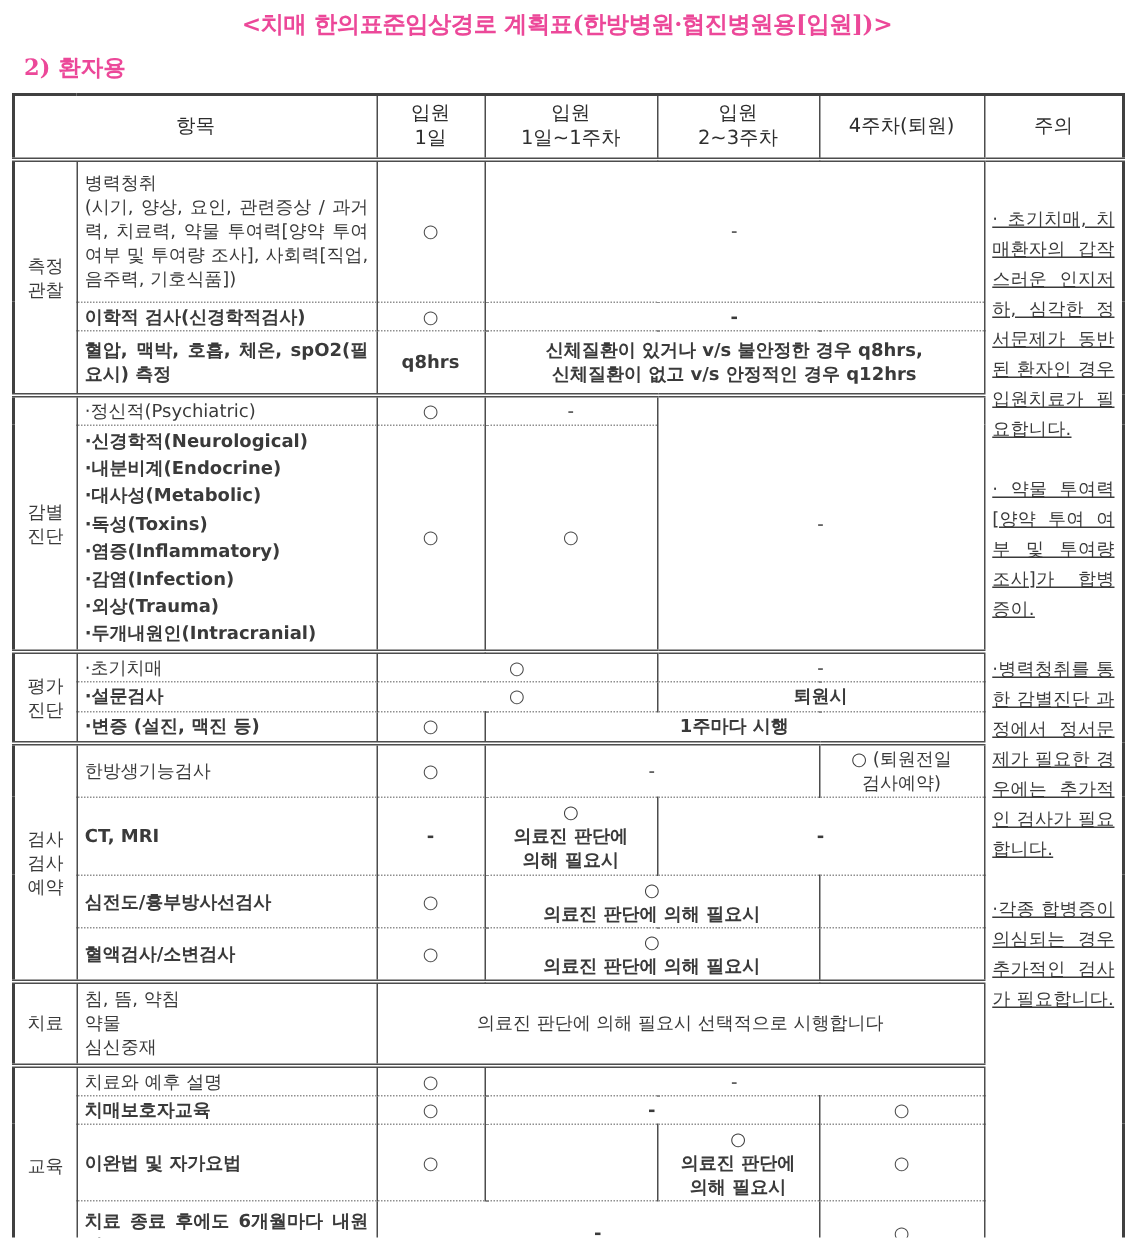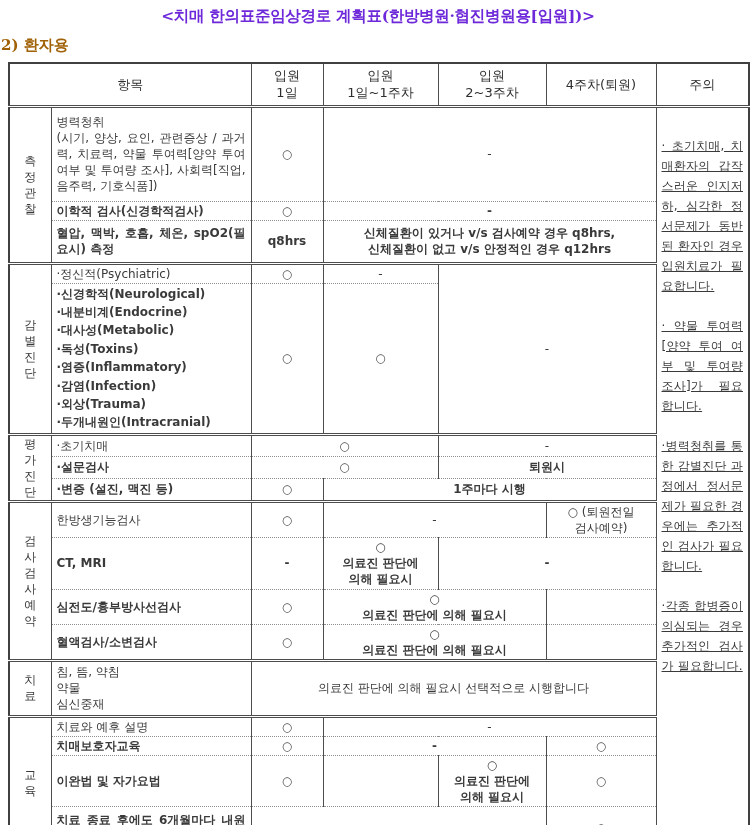--- a/index.html
+++ b/index.html
@@ -3,42 +3,42 @@
 <meta charset="utf-8">
 <style>
   html,body{margin:0;padding:0;}
   body{
     width:756px;height:825px;background:#ffffff;
     font-family:"DejaVu Sans",sans-serif;color:#3a3a3a;
     overflow:hidden;
   }
   .title{
     text-align:center;font-family:"DejaVu Serif",serif;font-weight:bold;
-    font-size:15.5px;color:#6d28d9;padding-top:6px;letter-spacing:-0.3px;
+    font-size:15.5px;color:#ec4899;padding-top:6px;letter-spacing:-0.3px;
   }
   .subtitle{
-    font-family:"DejaVu Serif",serif;font-weight:bold;font-size:15px;color:#a16207;
-    margin:9px 0 7px 1px;
+    font-family:"DejaVu Serif",serif;font-weight:bold;font-size:15px;color:#ec4899;
+    margin:9px 0 7px 16px;
   }
   table{
     border-collapse:collapse;table-layout:fixed;
     margin-left:8px;width:740px;
     border:2px solid #404040;
   }
   th,td{
     border-left:1px solid #4d4d4d;border-right:1px solid #4d4d4d;
     border-top:none;border-bottom:none;
     font-size:12px;line-height:16px;vertical-align:middle;
     text-align:center;padding:1px 2px;white-space:pre-line;
     overflow:hidden;
   }
   thead th{font-size:13px;font-weight:normal;color:#2e2e2e;line-height:17px;}
   tr.sec td{border-top:3px double #4d4d4d;}
   tr.dot td{border-top:1px dotted #8f8f8f;font-weight:bold;}
-  td.group{padding:0 14px;}
+  td.group{padding:0 1px;}
   td.item{text-align:left;padding:1px 5px;}
   td.j{text-align:justify;word-break:break-all;}
   td.lh-lg{line-height:18.4px;}
   td.caution{
     vertical-align:top;text-align:justify;word-break:break-all;
     padding:8px 5px 0 5px;line-height:20px;font-size:12px;letter-spacing:0.2px;
   }
   td.caution div{margin:0;text-decoration:underline;}
   .circ{color:#4a4a4a;}
 </style>
@@ -75,34 +75,34 @@
 
     <tr class="sec" style="height:95px">
       <td class="group" rowspan="3">측정
 관찰</td>
       <td class="item j">병력청취
 (시기, 양상, 요인, 관련증상 / 과거력, 치료력, 약물 투여력[양약 투여 여부 및 투여량 조사], 사회력[직업, 음주력, 기호식품])</td>
       <td class="circ">○</td>
       <td colspan="3">-</td>
       <td class="caution" rowspan="17">
         <div>· 초기치매, 치매환자의 갑작스러운 인지저하, 심각한 정서문제가 동반된 환자인 경우 입원치료가 필요합니다.</div>
-        <div>· 약물 투여력[양약 투여 여부 및 투여량 조사]가 필요합니다.</div>
+        <div>· 약물 투여력[양약 투여 여부 및 투여량 조사]가 합병증이.</div>
         <div>·병력청취를 통한 감별진단 과정에서 정서문제가 필요한 경우에는 추가적인 검사가 필요합니다.</div>
         <div>·각종 합병증이 의심되는 경우 추가적인 검사가 필요합니다.</div>
       </td>
     </tr>
     <tr class="dot" style="height:17px">
       <td class="item">이학적 검사(신경학적검사)</td>
       <td class="circ">○</td>
       <td colspan="3">-</td>
     </tr>
     <tr class="dot" style="height:43px">
       <td class="item j">혈압, 맥박, 호흡, 체온, spO2(필요시) 측정</td>
       <td>q8hrs</td>
-      <td colspan="3">신체질환이 있거나 v/s 검사예약 경우 q8hrs,
+      <td colspan="3">신체질환이 있거나 v/s 불안정한 경우 q8hrs,
 신체질환이 없고 v/s 안정적인 경우 q12hrs</td>
     </tr>
 
     <tr class="sec" style="height:17px">
       <td class="group" rowspan="2">감별
 진단</td>
       <td class="item">·정신적(Psychiatric)</td>
       <td class="circ">○</td>
       <td>-</td>
       <td colspan="2" rowspan="2">-</td>

